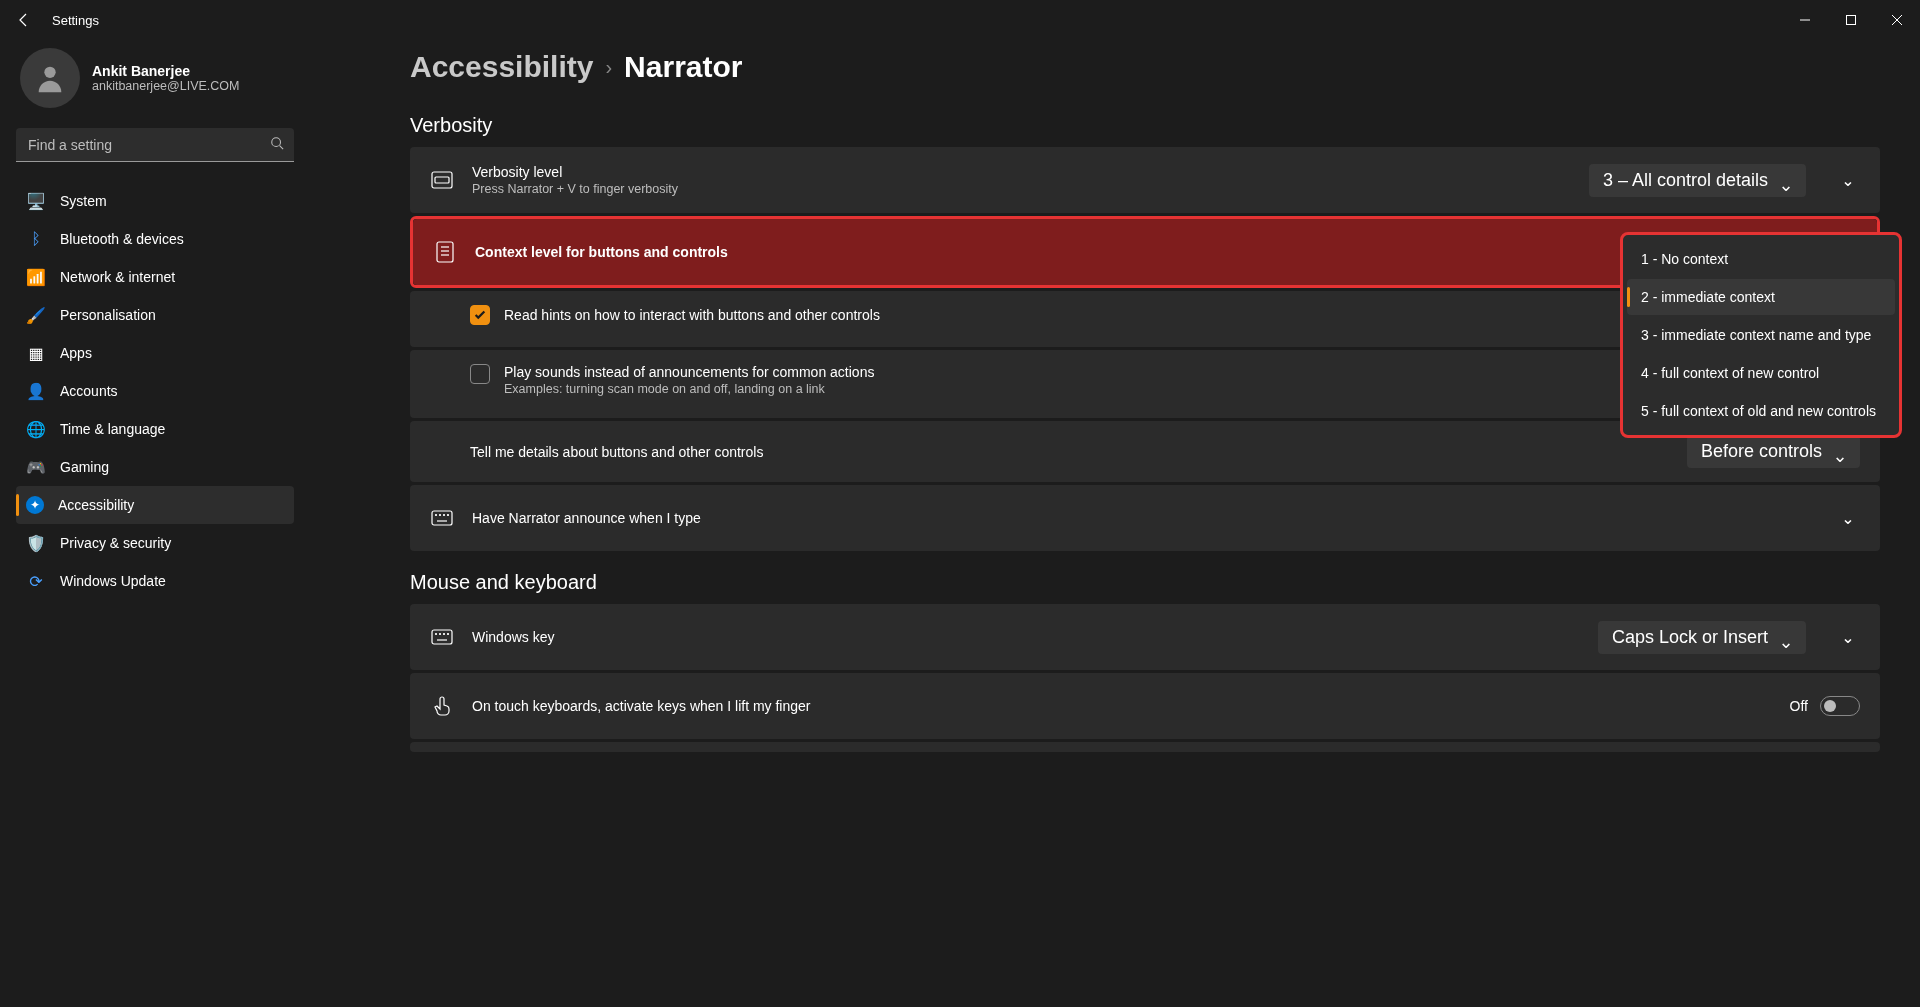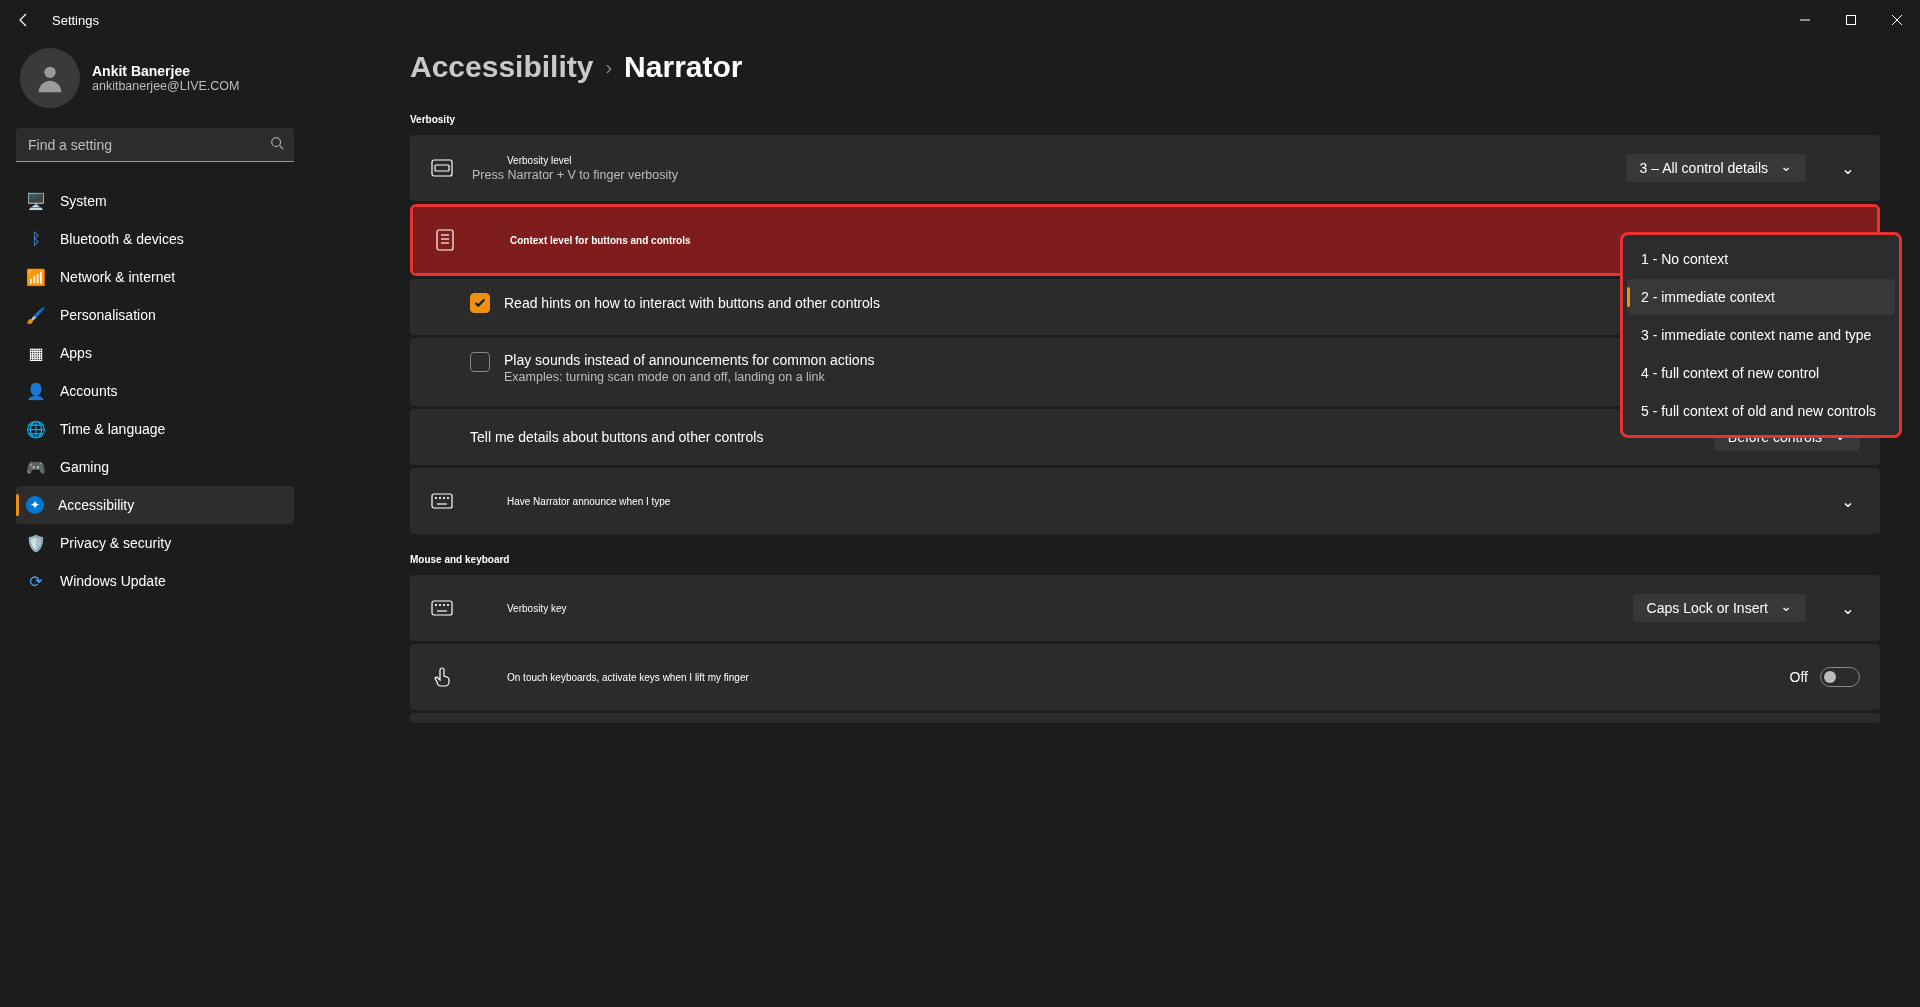--- a/index.html
+++ b/index.html
@@ -34,29 +34,29 @@
 .nav-icon { width: 20px; height: 20px; display: flex; align-items: center; justify-content: center; }
 .nav-label { font-size: 14px; }
 
 
 .main { flex: 1; padding: 10px 40px 0 100px; overflow: auto; }
 .breadcrumb { display: flex; align-items: center; gap: 12px; margin-bottom: 30px; }
 .bc-parent { font-size: 30px; font-weight: 600; color: #c9c9c9; }
 .bc-sep { font-size: 20px; color: #888; }
 .bc-current { font-size: 30px; font-weight: 600; }
 
-.section-title { font-size: 10px; font-weight: 700; margin-bottom: 10px; margin-top: 20px; }
+.section-title { font-size: 20px; font-weight: 400; margin-bottom: 10px; margin-top: 20px; }
 
 .card { background: #2b2b2b; border-radius: 4px; margin-bottom: 3px; }
 .card-row { display: flex; align-items: center; padding: 16px 20px; gap: 18px; min-height: 66px; }
 .card-icon { width: 24px; height: 24px; display: flex; align-items: center; justify-content: center; color: #ffffff; }
 .card-text { flex: 1; }
-.card-title { font-size: 10px; margin-left: 35px; }
+.card-title { font-size: 14px; }
 .card-sub { font-size: 12.5px; color: #bdbdbd; margin-top: 2px; }
-.dropdown { background: #383838; padding: 6px 14px; border-radius: 4px; display: flex; align-items: flex-start; gap: 12px; font-size: 14px; cursor: pointer; min-width: 140px; justify-content: space-between; }
+.dropdown { background: #383838; padding: 6px 14px; border-radius: 4px; display: flex; align-items: flex-end; gap: 12px; font-size: 18px; cursor: pointer; min-width: 140px; justify-content: space-between; }
 .chevron { width: 12px; height: 12px; display: flex; align-items: center; justify-content: center; }
 .expand-btn { width: 24px; height: 24px; display: flex; align-items: center; justify-content: center; cursor: pointer; margin-left: 12px; }
 
 .highlighted-row { border: 3px solid #e63333; border-radius: 6px; margin-bottom: 3px; }
 .highlighted-row .card-row { background: #7f1d1d; border-radius: 4px; font-weight: bold; }
 
 .sub-card { background: #2b2b2b; border-radius: 4px; margin-bottom: 3px; padding: 14px 20px 22px 60px; display: flex; align-items: center; gap: 14px; }
 .sub-card.with-justify { justify-content: space-between; padding: 14px 20px 14px 60px; }
 .checkbox { width: 20px; height: 20px; border-radius: 4px; border: 1px solid #888; display: flex; align-items: center; justify-content: center; cursor: pointer; flex-shrink: 0; }
 .checkbox.checked { background: #f09010; border-color: #f09010; }
@@ -280,21 +280,21 @@
             <svg width="22" height="16" viewBox="0 0 22 16" fill="none" stroke="currentColor" stroke-width="1.2">
               <rect x="1" y="1" width="20" height="14" rx="2"></rect>
               <circle cx="5" cy="5" r="0.5" fill="currentColor"></circle>
               <circle cx="9" cy="5" r="0.5" fill="currentColor"></circle>
               <circle cx="13" cy="5" r="0.5" fill="currentColor"></circle>
               <circle cx="17" cy="5" r="0.5" fill="currentColor"></circle>
               <line x1="6" y1="11" x2="16" y2="11"></line>
             </svg>
           </span>
         <div class="card-text">
-          <div class="card-title">Verbosity key</div>
+          <div class="card-title">Windows key</div>
         </div>
         <div class="dropdown">
           <span>Caps Lock or Insert</span>
           <span class="chevron">⌄</span>
         </div>
         <div class="expand-btn">
             <span>⌄</span>
           </div>
       </div>
     </div>

